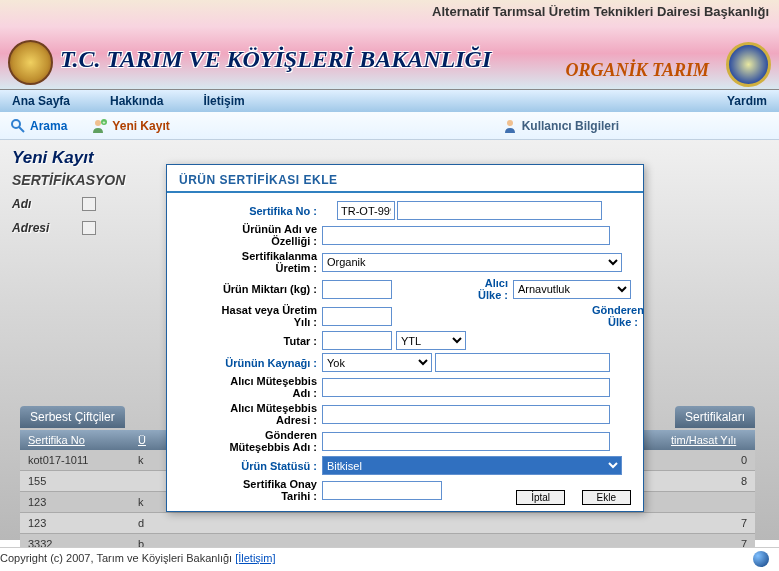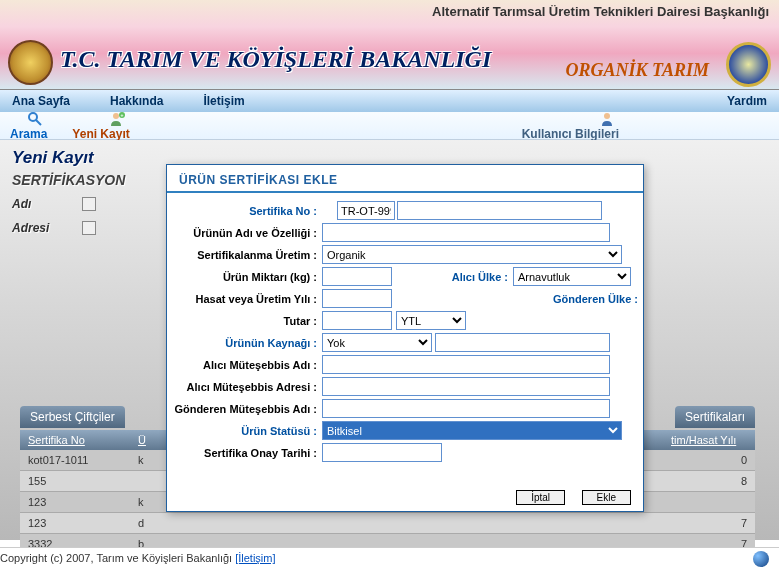--- a/index.html
+++ b/index.html
@@ -10,21 +10,21 @@
 .logo-left { position: absolute; left: 8px; top: 40px; width: 45px; height: 45px; border-radius: 50%; background: radial-gradient(circle, #f0d060 0%, #c09030 60%, #804010 100%); border: 2px solid #704020; }
 .banner-title { position: absolute; left: 60px; top: 46px; font-size: 24px; font-weight: bold; font-style: italic; color: #002060; text-shadow: 1px 1px 0 #fff, -1px -1px 0 #fff, 1px -1px 0 #fff, -1px 1px 0 #fff; font-family: 'Times New Roman', serif; }
 .organic-text { position: absolute; right: 70px; top: 60px; font-size: 18px; font-weight: bold; font-style: italic; color: #c05000; font-family: 'Comic Sans MS', cursive; }
 .logo-right { position: absolute; right: 8px; top: 42px; width: 45px; height: 45px; border-radius: 50%; background: radial-gradient(circle, #e8e8a0 0%, #3050a0 70%); border: 3px solid #d0b040; }
 
 .nav-bar { height: 22px; background: linear-gradient(180deg, #e0f0ff 0%, #a0c8e8 100%); display: flex; align-items: center; padding: 0 12px; font-size: 12px; font-weight: bold; color: #003060; }
 .nav-item { margin-right: 40px; cursor: pointer; }
 .nav-spacer { flex: 1; }
 
 .toolbar { height: 28px; background: linear-gradient(180deg, #f8fcff 0%, #e8f4ff 100%); display: flex; align-items: center; padding: 0 10px; font-size: 12px; font-weight: bold; border-bottom: 1px solid #c0d0e0; }
-.toolbar-item { display: flex; align-items: flex-end; margin-right: 25px; cursor: pointer; flex-direction: column; }
+.toolbar-item { display: flex; align-items: center; margin-right: 25px; cursor: pointer; }
 .toolbar-icon { width: 16px; height: 16px; margin-right: 4px; }
 .toolbar-text-arama { color: #0060c0; }
 .toolbar-text-yeni { color: #b04000; }
 .toolbar-text-kullanici { color: #406080; }
 
 .main-area { background: linear-gradient(180deg, #f0f0f0 0%, #d8d8d8 40%, #b8b8b8 100%); height: 400px; position: relative; padding: 8px 12px; }
 .page-title { font-size: 17px; font-weight: bold; font-style: italic; color: #002060; text-shadow: 1px 1px 1px #fff; }
 .section-label { font-size: 14px; font-weight: bold; font-style: italic; color: #404040; text-shadow: 1px 1px 1px #fff; margin-top: 4px; }
 .field-label { font-size: 12px; font-weight: bold; color: #303030; font-style: italic; text-shadow: 1px 1px 1px #fff; display: inline-block; width: 70px; }
 .field-row { margin-top: 6px; }
@@ -37,21 +37,21 @@
 .grid-header { background: linear-gradient(180deg, #90a8c0 0%, #607890 100%); display: flex; color: #fff; font-size: 11px; }
 .grid-header div { padding: 4px 8px; text-decoration: underline; }
 .grid-row { display: flex; font-size: 11px; color: #333; border-bottom: 1px solid #aaa; }
 .grid-row div { padding: 4px 8px; }
 .grid-row:nth-child(odd) { background: #c8c8c8; }
 .grid-row:nth-child(even) { background: #d8d8d8; }
 
 .modal { position: absolute; left: 166px; top: 164px; width: 478px; height: 348px; background: #fff; border: 1px solid #2060a0; box-shadow: 2px 2px 8px rgba(0,0,0,0.3); }
 .modal-title { color: #2060a0; font-size: 12px; font-weight: bold; padding: 8px 12px 4px; border-bottom: 2px solid #3080c0; margin-bottom: 8px; letter-spacing: 0.5px; }
 .form-row { display: flex; align-items: center; margin-bottom: 3px; font-size: 11px; }
-.form-label { width: 155px; text-align: right; padding-right: 5px; color: #000; font-weight: bold; }
+.form-label { width: 155px; text-align: right; padding-right: 5px; color: #000; font-weight: bold; padding-left: 44px; }
 .form-label.blue { color: #0050a0; }
 .form-input { border: 1px solid #6090d0; height: 19px; padding: 1px 3px; font-size: 11px; }
 .form-select { border: 1px solid #6090d0; height: 19px; font-size: 11px; background: #fff; }
 .form-select.highlighted { background: #3070c0; color: #fff; }
 .modal-buttons { position: absolute; bottom: 6px; right: 12px; }
 .modal-btn { border: 1px solid #000; background: #f0f0f0; font-size: 10px; padding: 1px 14px; margin-left: 12px; cursor: pointer; }
 
 .footer { position: absolute; bottom: 0; width: 100%; height: 24px; background: #fff; text-align: left; font-size: 11px; padding-top: 4px; color: #333; border-top: 1px solid #ccc; }
 .footer a { color: #0050c0; }
 .globe { position: absolute; right: 10px; bottom: 4px; width: 16px; height: 16px; border-radius: 50%; background: radial-gradient(circle at 30% 30%, #80c0ff, #104080); }

